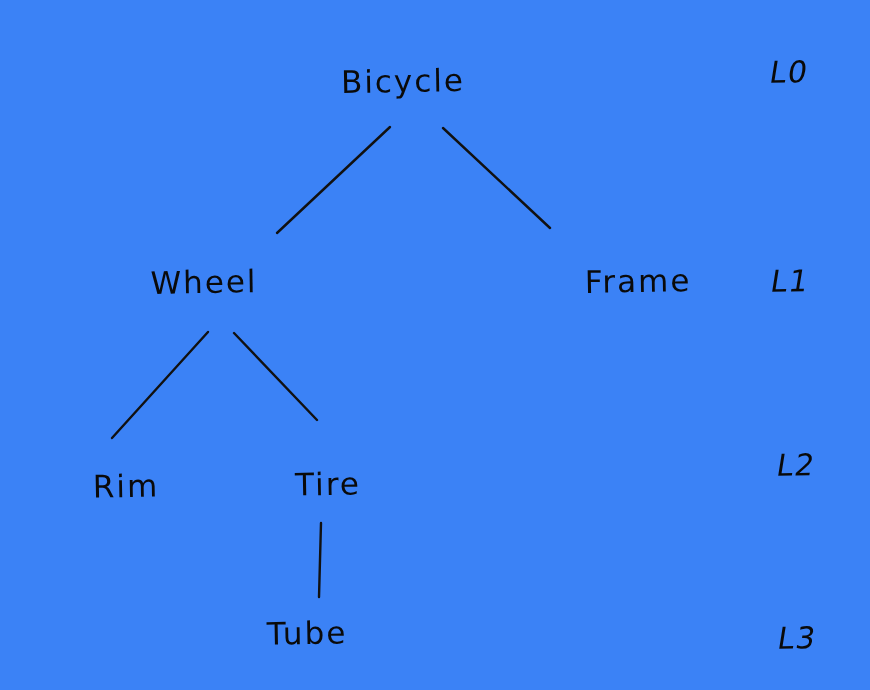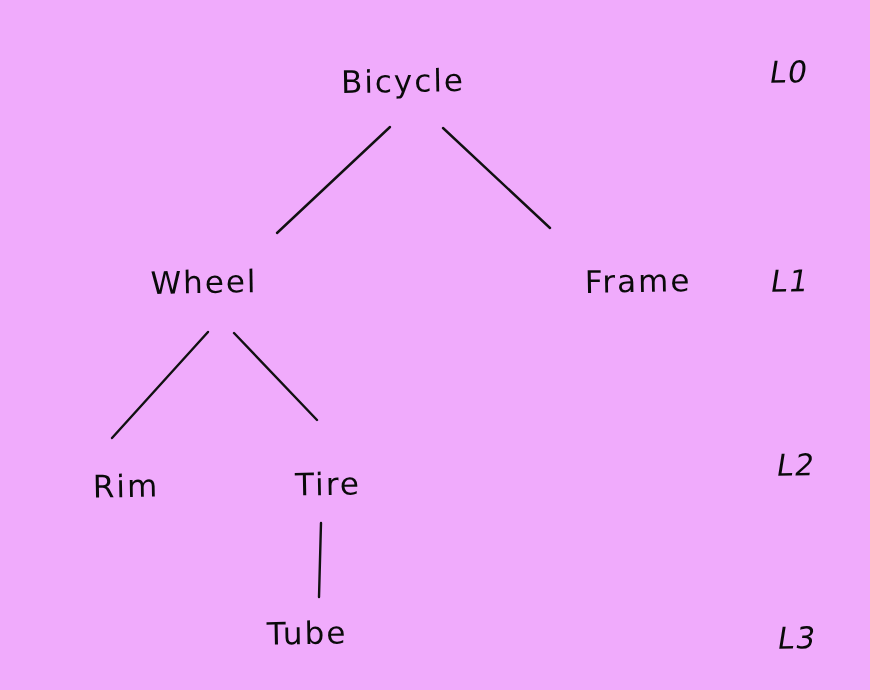--- a/index.html
+++ b/index.html
@@ -4,21 +4,21 @@
 <style>
   html, body {
     margin: 0;
     padding: 0;
     background: #ffffff;
   }
   .canvas {
     position: relative;
     width: 870px;
     height: 690px;
-    background: #f0abfc;
+    background: #3b82f6;
     overflow: hidden;
     font-family: "DejaVu Sans", sans-serif;
     color: #111111;
   }
   .edges {
     position: absolute;
     left: 0;
     top: 0;
     width: 870px;
     height: 690px;

